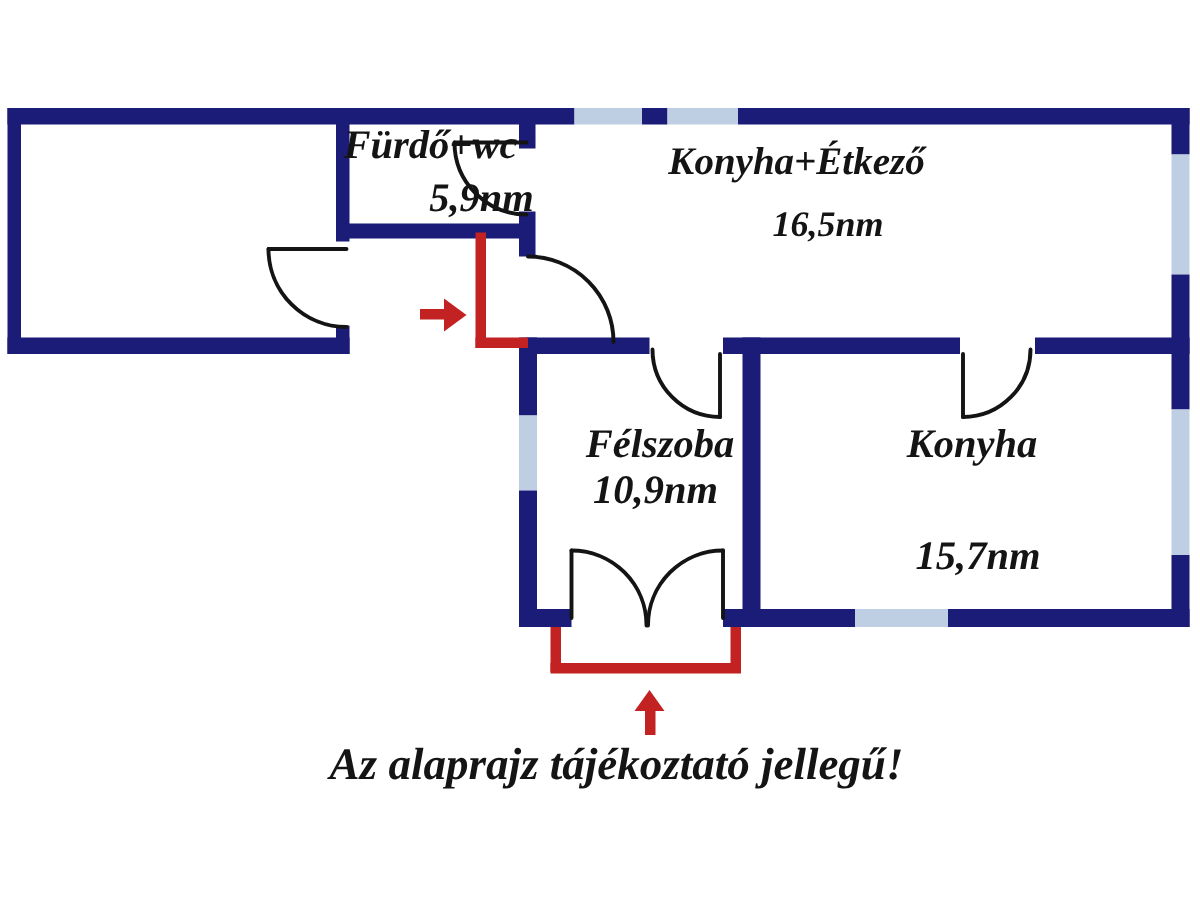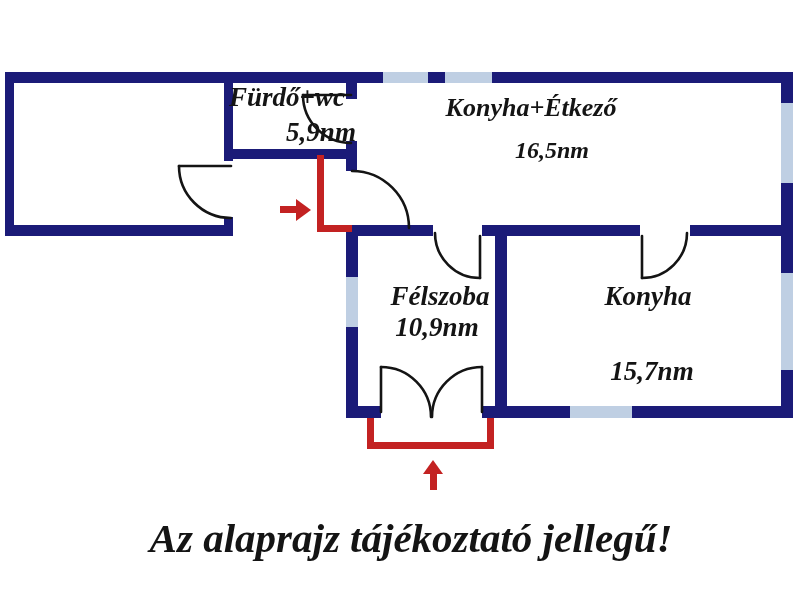--- a/index.html
+++ b/index.html
@@ -17,21 +17,21 @@
   #plan-svg{position:absolute;left:0;top:0;}
   .w{fill:var(--wall);}
   .win{fill:var(--window);}
   .red{fill:var(--entrance);}
   .door{stroke:var(--door);fill:none;stroke-width:2.6px;stroke-linecap:round;}
   .lbl{
     position:absolute;transform:translate(-50%,-50%);
     font-style:italic;font-weight:bold;font-size:27px;color:var(--text);
     white-space:nowrap;line-height:1;z-index:2;
   }
-  .disclaimer{font-size:41px;margin-top:28px;}
+  .disclaimer{font-size:30px;}
 </style>
 </head>
 <body>
 
 <div id="stage">
 
   <svg id="plan-svg" width="800" height="600" viewBox="0 0 800 600">
 
     <rect class="w" x="5" y="72" width="378" height="11"></rect>
     <rect class="win" x="383" y="72" width="45" height="11"></rect>

